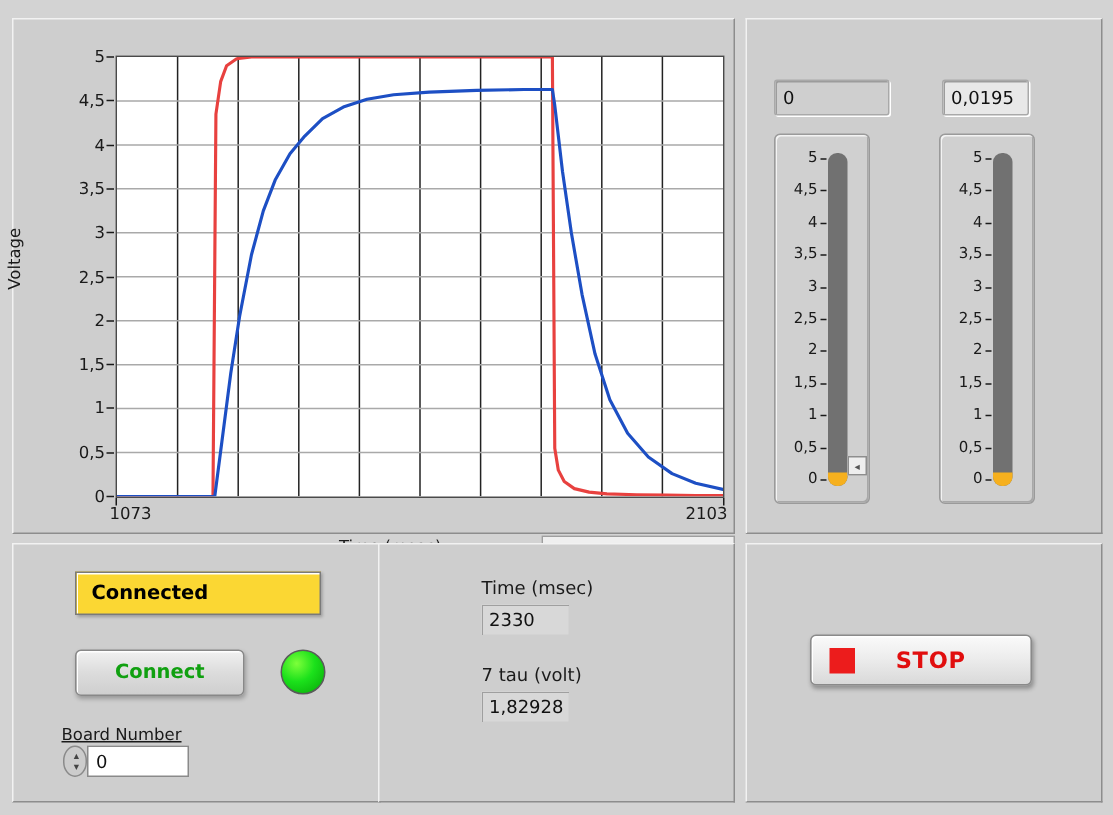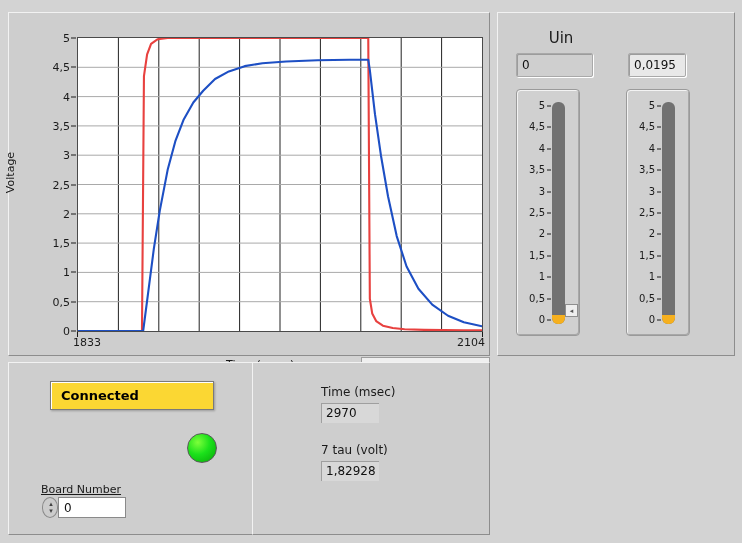--- a/index.html
+++ b/index.html
@@ -399,34 +399,33 @@
               <line x1="0" x2="404" y1="58.599999999999994" y2="58.599999999999994" stroke="#a9a9a9" stroke-width="1"></line>
               <line x1="0" x2="404" y1="29.30000000000001" y2="29.30000000000001" stroke="#a9a9a9" stroke-width="1"></line>
             </g>
           <polyline id="trace-uin" fill="none" stroke="#e8413f" stroke-width="2.1" stroke-linejoin="round" stroke-linecap="round" points="0.00,293.00 30.41,293.00 60.03,293.00 63.98,293.00 65.95,38.09 69.11,16.41 73.06,5.86 79.77,1.17 89.65,0.00 129.14,0.00 168.63,0.00 208.12,0.00 247.61,0.00 287.10,0.00 290.26,0.00 291.84,260.77 294.21,275.42 298.16,283.04 304.88,287.73 314.75,290.07 326.60,291.24 346.34,291.83 366.09,292.12 385.83,292.30 404.00,292.41"></polyline>
           <polyline id="trace-uc" fill="none" stroke="#1d4fc4" stroke-width="2.1" stroke-linejoin="round" stroke-linecap="round" points="0.00,293.00 30.41,293.00 60.03,293.00 65.16,293.00 69.90,256.67 75.82,210.96 81.75,172.87 89.65,131.85 97.54,102.55 105.44,82.04 115.32,64.46 125.19,52.74 137.04,41.02 150.86,33.40 166.65,28.13 184.43,25.20 208.12,23.44 239.71,22.27 271.31,21.68 290.26,21.68 291.84,32.23 296.98,76.18 302.90,117.20 310.01,158.22 318.70,198.07 328.57,228.54 340.42,250.81 354.24,266.63 370.04,277.76 385.83,284.21 404.00,288.31"></polyline>
         </svg>
       </div>
 
       <div class="x-tick-left"></div>
       <div class="x-tick-right"></div>
-      <div class="x-label-left">1833</div>
-      <div class="x-label-right">2104</div>
+      <div class="x-label-left">1073</div>
+      <div class="x-label-right">2103</div>
       <div class="x-title">Time (msec)</div>
 
       <div class="h-scroll">
         <div class="arrow">◂</div>
         <div class="arrow">▸</div>
       </div>
     </div>
   </div>
 
   <div class="panel" id="meters-panel">
 
-    <div class="meter-title" style="left:13px; top:16px;">Uin</div>
     <div class="num-display" style="left:18px; top:40px; width:77px;">0</div>
 
     <div class="num-display tight" style="left:130px; top:40px; width:58px;">0,0195</div>
 
     <div class="gauge" id="uin-gauge" style="left:18px; top:76px;">
       <div class="gauge-ticks">
           <div class="gtick" style="top: 4px;">5</div>
           <div class="gtick-mark" style="top: 4px;"></div>
           <div class="gtick" style="top: 25.4px;">4,5</div>
           <div class="gtick-mark" style="top: 25.4px;"></div>
@@ -481,33 +480,40 @@
           <div class="gtick-mark" style="top: 218px;"></div>
         </div>
       <div class="gauge-track">
         <div class="gauge-fill" style="height: 9px;"></div>
       </div>
     </div>
   </div>
 
   <div class="panel" id="connect-panel">
     <div id="status-banner">Connected</div>
+    <div id="connect-button">Connect</div>
     <div id="connect-led"></div>
   </div>
 
   <div id="board-number-label">Board Number</div>
   <div class="spinner-body"></div>
   <div class="spinner">
     <div class="chev">▴</div>
     <div class="chev">▾</div>
   </div>
   <div id="board-number-input">0</div>
 
   <div class="panel" id="measure-panel">
     <div class="m-label" style="left:68px; top:22px;">Time (msec)</div>
-    <div class="m-value" style="left:68px; top:40px; width:58px;">2970</div>
+    <div class="m-value" style="left:68px; top:40px; width:58px;">2330</div>
 
     <div class="m-label" style="left:68px; top:80px;">7 tau (volt)</div>
     <div class="m-value" style="left:68px; top:98px; width:58px;">1,82928</div>
   </div>
 
+  <div class="panel" id="stop-panel">
+    <div id="stop-button">
+      <div id="stop-square"></div>
+      <div id="stop-label">STOP</div>
+    </div>
+  </div>
 
 </div>
 
 </body></html>

